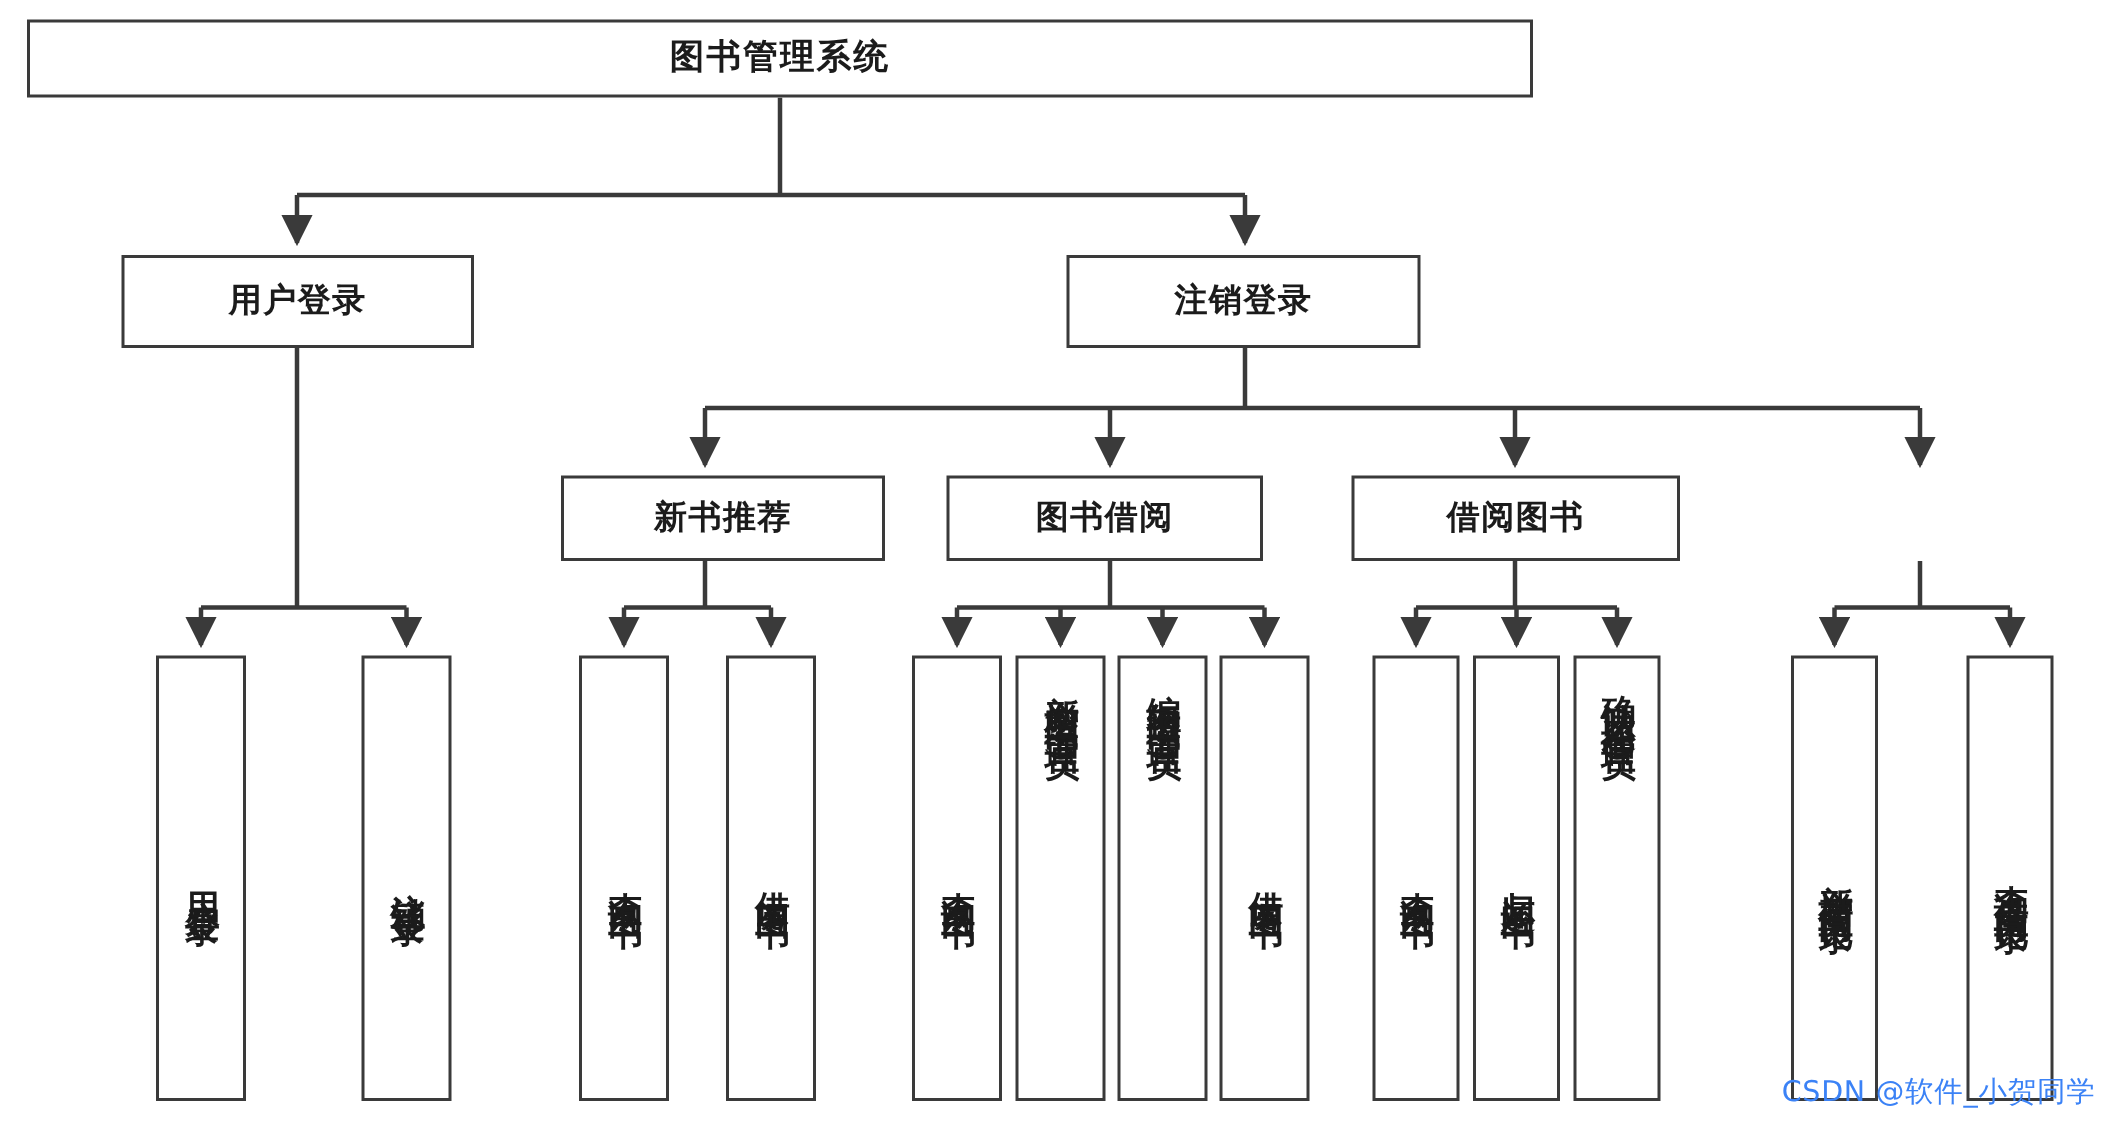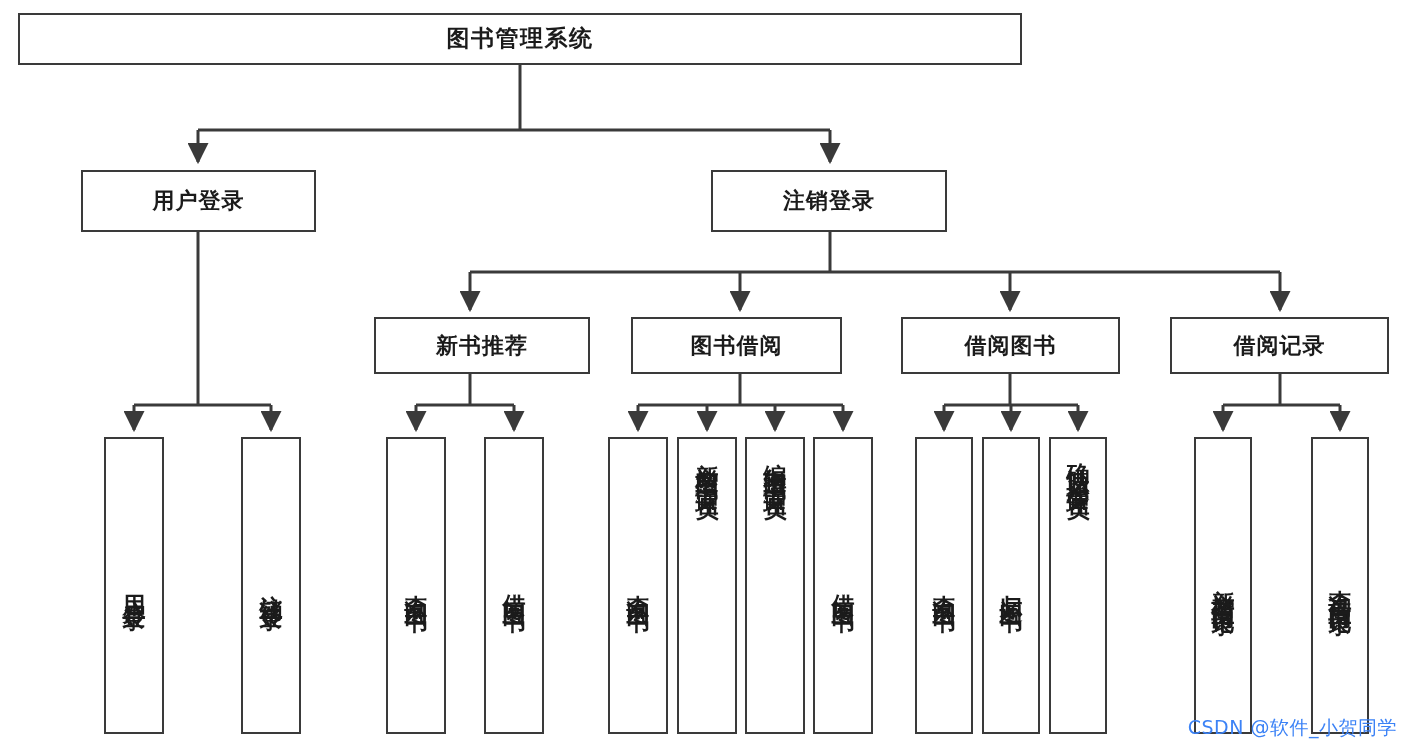--- a/index.html
+++ b/index.html
@@ -149,23 +149,20 @@
 
   <div class="node horiz" style="left:374px; top:317px; width:216px; height:57px;">
     <span class="label">新书推荐</span>
   </div>
   <div class="node horiz" style="left:631px; top:317px; width:211px; height:57px;">
     <span class="label">图书借阅</span>
   </div>
   <div class="node horiz" style="left:901px; top:317px; width:219px; height:57px;">
     <span class="label">借阅图书</span>
   </div>
-  <div class="node horiz" style="left:1170px; top:317px; width:219px; height:57px;">
-    <span class="label">借阅记录</span>
-  </div>
 
   <div class="node leaf centered" style="left:104px; top:437px; width:60px; height:297px;">
     <span class="label">用户登录</span>
   </div>
   <div class="node leaf centered" style="left:241px; top:437px; width:60px; height:297px;">
     <span class="label">注销登录</span>
   </div>
 
   <div class="node leaf centered" style="left:386px; top:437px; width:60px; height:297px;">
     <span class="label">查询图书</span>

